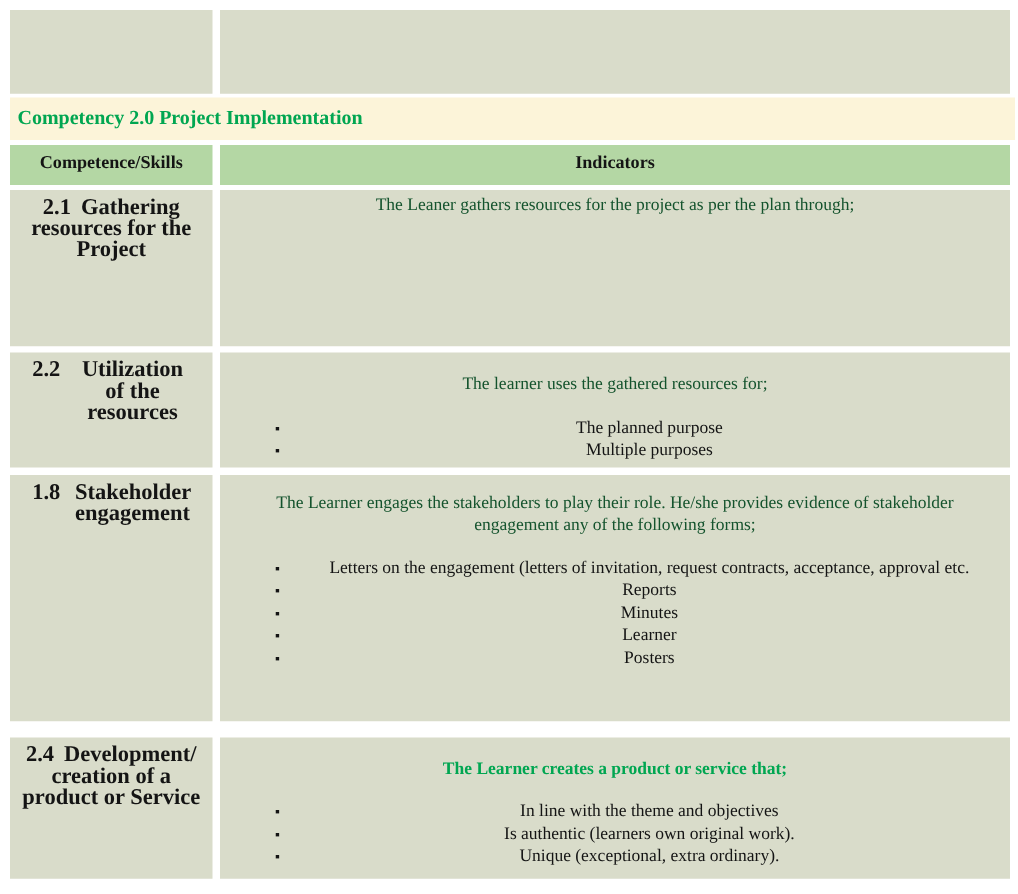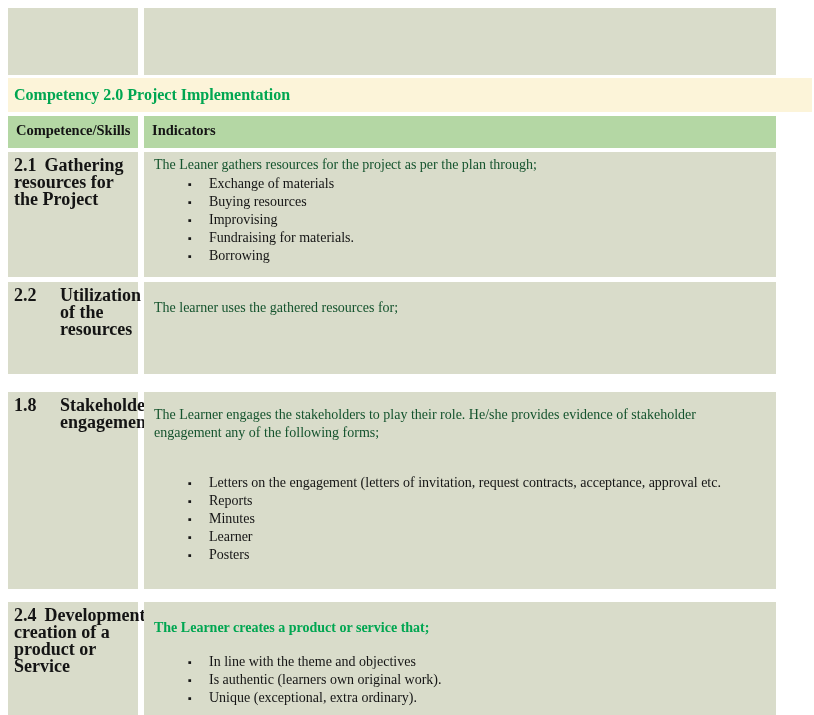--- a/index.html
+++ b/index.html
@@ -8,29 +8,30 @@
     background: #ffffff;
     width: 814px;
     height: 715px;
     overflow: hidden;
     font-family: "Liberation Serif", "DejaVu Serif", serif;
     color: #141414;
   }
   .doc {
     width: 804px;
     margin: 8px 2px 0 8px;
+    text-align: center;
   }
   .trow {
     display: flex;
     gap: 6px;
   }
   .cell {
     box-sizing: border-box;
   }
-  .cell.left  { width: 130px; flex: none; }
+  .cell.left  { width: 162px; flex: none; }
   .cell.right { width: 632px; flex: none; }
 
   
   .pre-row { margin-bottom: 3px; }
   .pre-row .cell { height: 67px; background: #d9dcca; }
 
   
   .title-band {
     background: #fcf4d9;
     height: 34px;
@@ -93,29 +94,29 @@
     left: 34px;
     top: 0;
     font-size: 11px;
   }
 
   
   .row-21 { margin-bottom: 5px; }
   .row-21 .cell { min-height: 125px; }
   .row-21 ul.blist { margin-top: 1px; }
 
-  .row-22 { margin-bottom: 18px; border-radius: 31px; }
+  .row-22 { margin-bottom: 6px; border-radius: 31px; }
   .row-22 .cell { min-height: 92px; }
   .row-22 .intro { margin-top: 13px; }
   .row-22 ul.blist { margin-top: 17px; }
 
   .row-23 { margin-bottom: 13px; }
   .row-23 .cell { min-height: 197px; }
   .row-23 .intro { margin-top: 10px; }
-  .row-23 ul.blist { margin-top: 32px; }
+  .row-23 ul.blist { margin-top: 16px; }
 
   .row-24 { margin-bottom: 0; }
   .row-24 .cell { min-height: 113px; }
   .row-24 .intro { margin-top: 13px; }
   .row-24 ul.blist { margin-top: 16px; }
 </style>
 </head>
 <body>
 
 <div class="doc">
@@ -133,37 +134,34 @@
     <div class="cell left">Competence/Skills</div>
     <div class="cell right">Indicators</div>
   </div>
 
   <div class="trow data-row row-21">
     <div class="cell left skill">
       <span class="num">2.1</span><span>Gathering resources for the Project</span>
     </div>
     <div class="cell right ind">
       <p class="intro">The Leaner gathers resources for the project as per the plan through;</p>
-      <ul class="blist">
-        <li>Exchange of materials</li>
-        <li>Buying resources</li>
-        <li>Improvising</li>
-        <li>Fundraising for materials.</li>
-        <li>Borrowing</li>
-      </ul>
     </div>
   </div>
 
   <div class="trow data-row row-22">
     <div class="cell left skill hang">
       <span class="num">2.2</span>
         <span class="htxt">Utilization of the resources</span>
     </div>
     <div class="cell right ind">
       <p class="intro">The learner uses the gathered resources for;</p>
+      <ul class="blist">
+        <li>The planned purpose</li>
+        <li>Multiple purposes</li>
+      </ul>
     </div>
   </div>
 
   <div class="trow data-row row-23">
     <div class="cell left skill hang">
       <span class="num">1.8</span>
         <span class="htxt">Stakeholder engagement</span>
     </div>
     <div class="cell right ind">
       <p class="intro">The Learner engages the stakeholders to play their role. He/she provides evidence of stakeholder engagement any of the following forms;</p>

